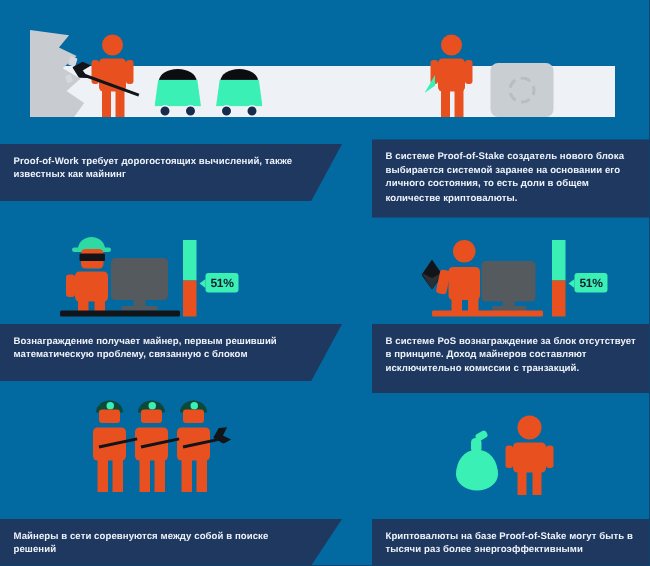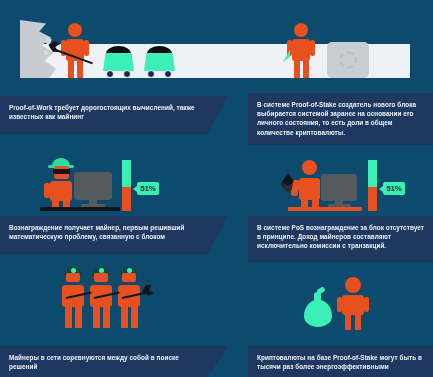--- a/index.html
+++ b/index.html
@@ -7,21 +7,21 @@
     padding: 0;
     background: #15294a;
   }
   body {
     font-family: "Liberation Sans", sans-serif;
   }
   #infographic {
     position: relative;
     width: 433px;
     height: 377px;
-    background: #0c4a6e;
+    background: #0369a1;
     overflow: hidden;
   }
 
   
   .abs { position: absolute; }
 
   
   .panel {
     position: absolute;
     background: #1f3860;

